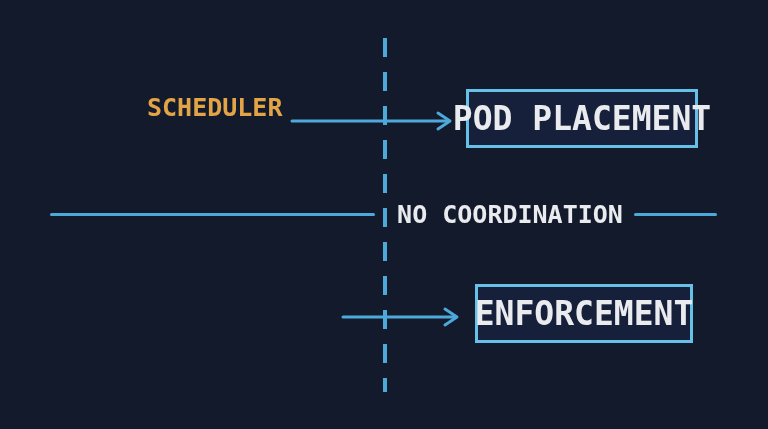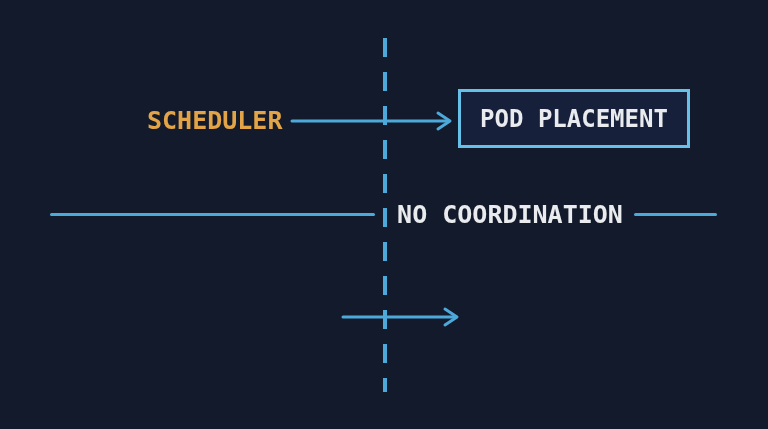--- a/index.html
+++ b/index.html
@@ -29,39 +29,40 @@
     );
   }
   .label {
     position: absolute;
     font-size: 25px;
     line-height: 27px;
     white-space: nowrap;
   }
   .label-scheduler {
     left: 147px;
-    top: 107px;
+    top: 94px;
     color: #e2a447;
   }
   .label-kubelet {
     left: 97px;
     top: 303px;
     color: #d94f54;
   }
   .node-box {
     position: absolute;
     border: 3px solid #66c0e8;
     background: #16203a;
     box-sizing: border-box;
     display: flex;
     align-items: center;
     justify-content: center;
     color: #e9ebee;
-    font-size: 24px;
+    font-size: 33px;
     white-space: nowrap;
+    margin-left: 8px;
   }
   .box-pod-placement {
     left: 458px;
     top: 89px;
     width: 232px;
     height: 59px;
   }
   .box-enforcement {
     left: 467px;
     top: 284px;
@@ -136,14 +137,17 @@
   <div class="divider-line divider-line-right"></div>
 
 
   <div class="arrow arrow-bottom">
     <svg width="122" height="26" viewBox="0 0 122 26">
       <line x1="2" y1="13" x2="114" y2="13" stroke="#4da9d9" stroke-width="3" stroke-linecap="round"></line>
       <polyline points="104,5 116,13 104,21" fill="none" stroke="#4da9d9" stroke-width="3" stroke-linecap="round" stroke-linejoin="round"></polyline>
     </svg>
   </div>
 
+  <div class="node-box box-enforcement">
+    <span>ENFORCEMENT</span>
+  </div>
 
 </div>
 
 </body></html>

